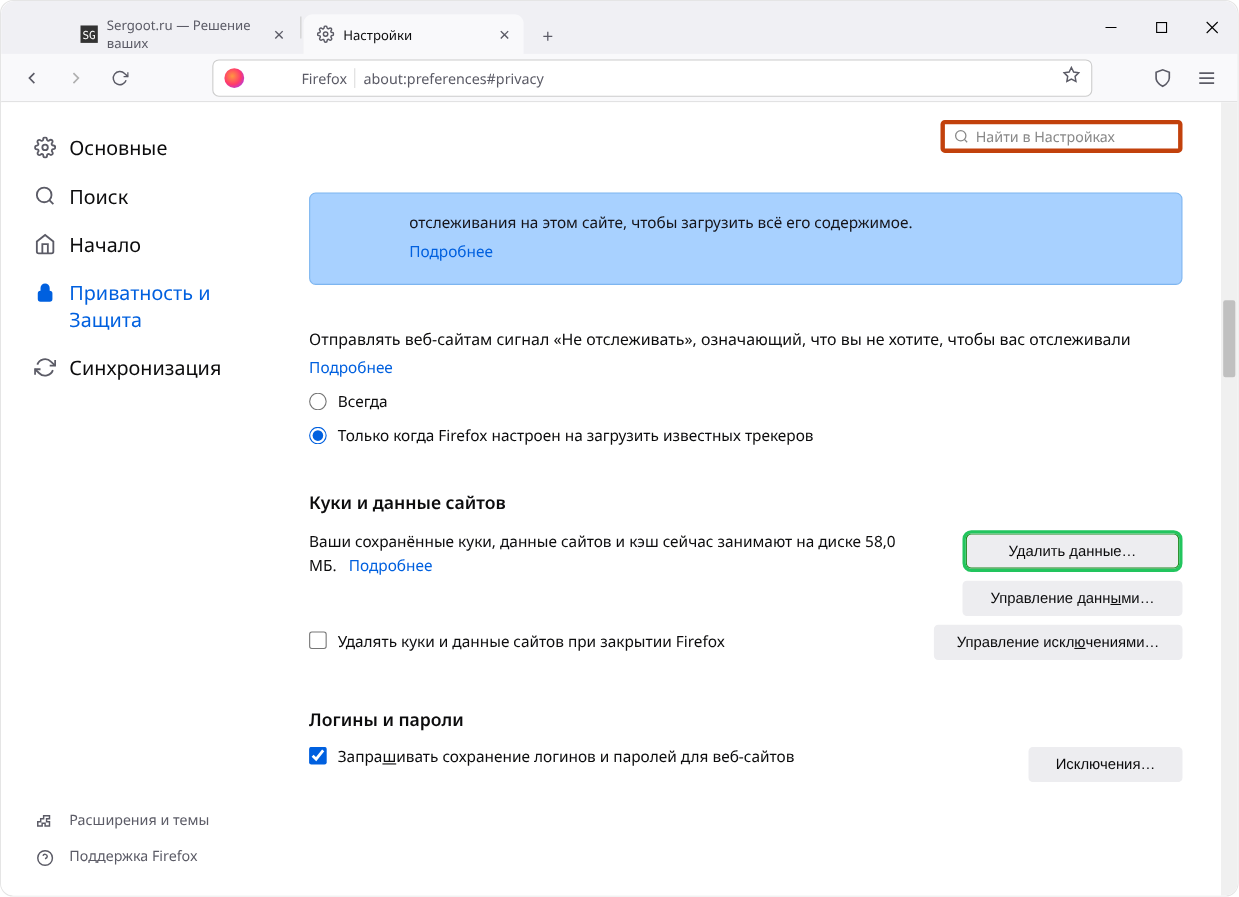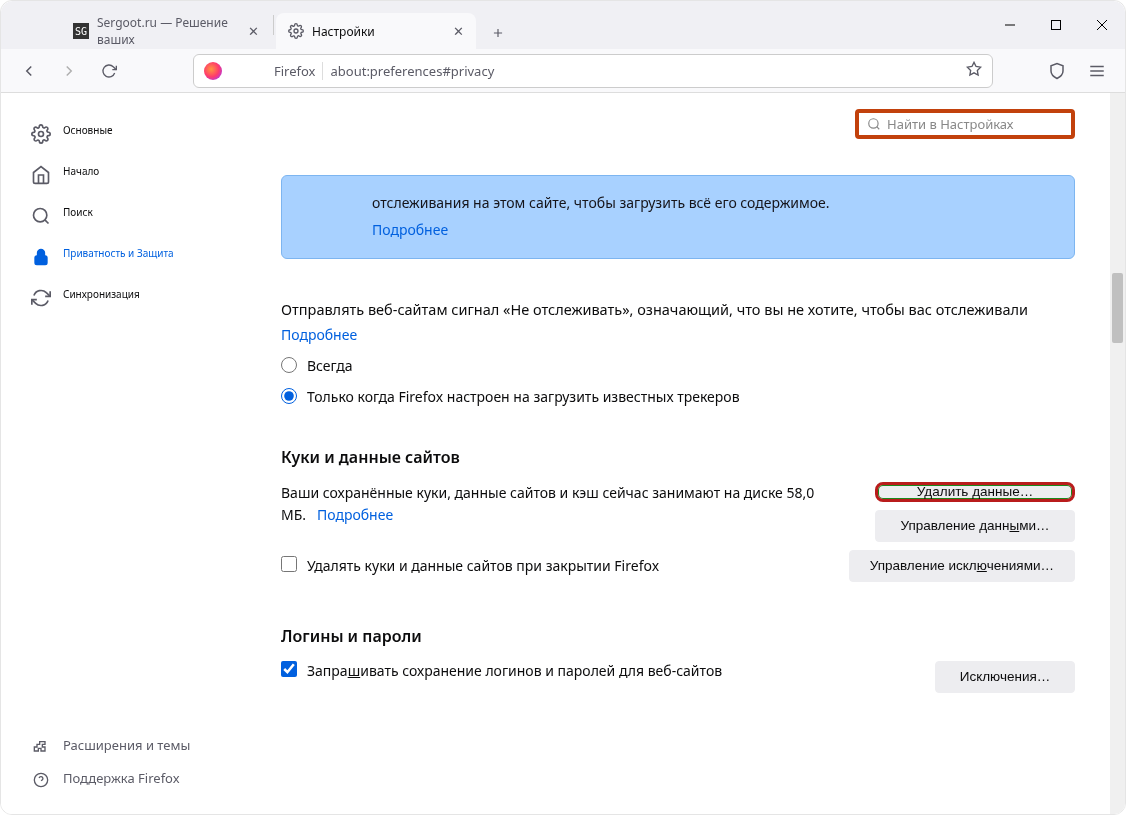--- a/index.html
+++ b/index.html
@@ -93,21 +93,21 @@
     flex-direction:column;
   }
   .sidebar-scroll { flex:1; }
   .sidebar-item {
     display:flex;
     align-items:flex-start;
     gap:12px;
     padding: 10px 10px;
     border-radius:4px;
     cursor:pointer;
-    font-size:10px;
+    font-size:18px;
     color:#0c0c0d;
   }
   .sidebar-item .icon { width:20px; height:20px; display:flex; align-items:center; justify-content:center; flex-shrink:0; margin-top:1px;}
   .sidebar-item.active { color:#0060df; }
   .sidebar-item.active .icon svg { stroke:#0060df; fill:#0060df; }
   .sidebar-bottom { margin-top:auto; }
   .sidebar-bottom .sidebar-item { font-size:13px; color:#5b5b66; padding:6px 10px;}
 
   
   .content {
@@ -159,23 +159,23 @@
     border:1px solid #ededf0;
     border-radius:4px;
     font-size:13.5px;
     color:#0c0c0d;
     padding: 0 20px;
     cursor:pointer;
     display:flex; align-items:center; justify-content:center;
     white-space:nowrap;
   }
   .btn.highlight {
-    border: 3px solid #b91c1c;
+    border: 3px solid #22c55e;
     border-radius:8px;
-    height:20px;
+    height:38px;
     box-shadow: 0 0 0 1px #1c881c inset;
   }
   .checkbox-row { display:flex; align-items:flex-start; gap:10px; margin-top:22px; font-size:14px;}
   .checkbox-row input[type=checkbox]{ width:16px; height:16px; accent-color:#0060df; }
   .u { text-decoration: underline; }
 </style>
 </head>
 <body>
 
 <div class="titlebar">
@@ -281,34 +281,34 @@
             <svg width="20" height="20" viewBox="0 0 24 24" fill="none" stroke="#5b5b66" stroke-width="2">
               <circle cx="12" cy="12" r="3"></circle>
               <path d="M19.4 15a1.65 1.65 0 0 0 .33 1.82l.06.06a2 2 0 1 1-2.83 2.83l-.06-.06a1.65 1.65 0 0 0-1.82-.33 1.65 1.65 0 0 0-1 1.51V21a2 2 0 1 1-4 0v-.09a1.65 1.65 0 0 0-1-1.51 1.65 1.65 0 0 0-1.82.33l-.06.06a2 2 0 1 1-2.83-2.83l.06-.06a1.65 1.65 0 0 0 .33-1.82 1.65 1.65 0 0 0-1.51-1H3a2 2 0 1 1 0-4h.09a1.65 1.65 0 0 0 1.51-1 1.65 1.65 0 0 0-.33-1.82l-.06-.06a2 2 0 1 1 2.83-2.83l.06.06a1.65 1.65 0 0 0 1.82.33h0a1.65 1.65 0 0 0 1-1.51V3a2 2 0 1 1 4 0v.09a1.65 1.65 0 0 0 1 1.51h0a1.65 1.65 0 0 0 1.82-.33l.06-.06a2 2 0 1 1 2.83 2.83l-.06.06a1.65 1.65 0 0 0-.33 1.82v0a1.65 1.65 0 0 0 1.51 1H21a2 2 0 1 1 0 4h-.09a1.65 1.65 0 0 0-1.51 1z"></path>
             </svg>
           </span>
         <span>Основные</span>
       </div>
       <div class="sidebar-item">
         <span class="icon">
             <svg width="20" height="20" viewBox="0 0 24 24" fill="none" stroke="#5b5b66" stroke-width="2">
+              <circle cx="11" cy="11" r="8"></circle>
+              <line x1="21" y1="21" x2="16.65" y2="16.65"></line>
+            </svg>
+          </span>
+        <span>Поиск</span>
+      </div>
+      <div class="sidebar-item">
+        <span class="icon">
+            <svg width="20" height="20" viewBox="0 0 24 24" fill="none" stroke="#5b5b66" stroke-width="2">
               <path d="M3 9l9-7 9 7v11a2 2 0 0 1-2 2H5a2 2 0 0 1-2-2z"></path>
               <polyline points="9 22 9 12 15 12 15 22"></polyline>
             </svg>
           </span>
         <span>Начало</span>
-      </div>
-      <div class="sidebar-item">
-        <span class="icon">
-            <svg width="20" height="20" viewBox="0 0 24 24" fill="none" stroke="#5b5b66" stroke-width="2">
-              <circle cx="11" cy="11" r="8"></circle>
-              <line x1="21" y1="21" x2="16.65" y2="16.65"></line>
-            </svg>
-          </span>
-        <span>Поиск</span>
       </div>
       <div class="sidebar-item active">
         <span class="icon">
             <svg width="20" height="20" viewBox="0 0 24 24" fill="none" stroke="#0060df" stroke-width="2">
               <rect x="5" y="11" width="14" height="10" rx="2"></rect>
               <path d="M8 11V7a4 4 0 0 1 8 0v4"></path>
             </svg>
           </span>
         <span>Приватность и Защита</span>
       </div>

